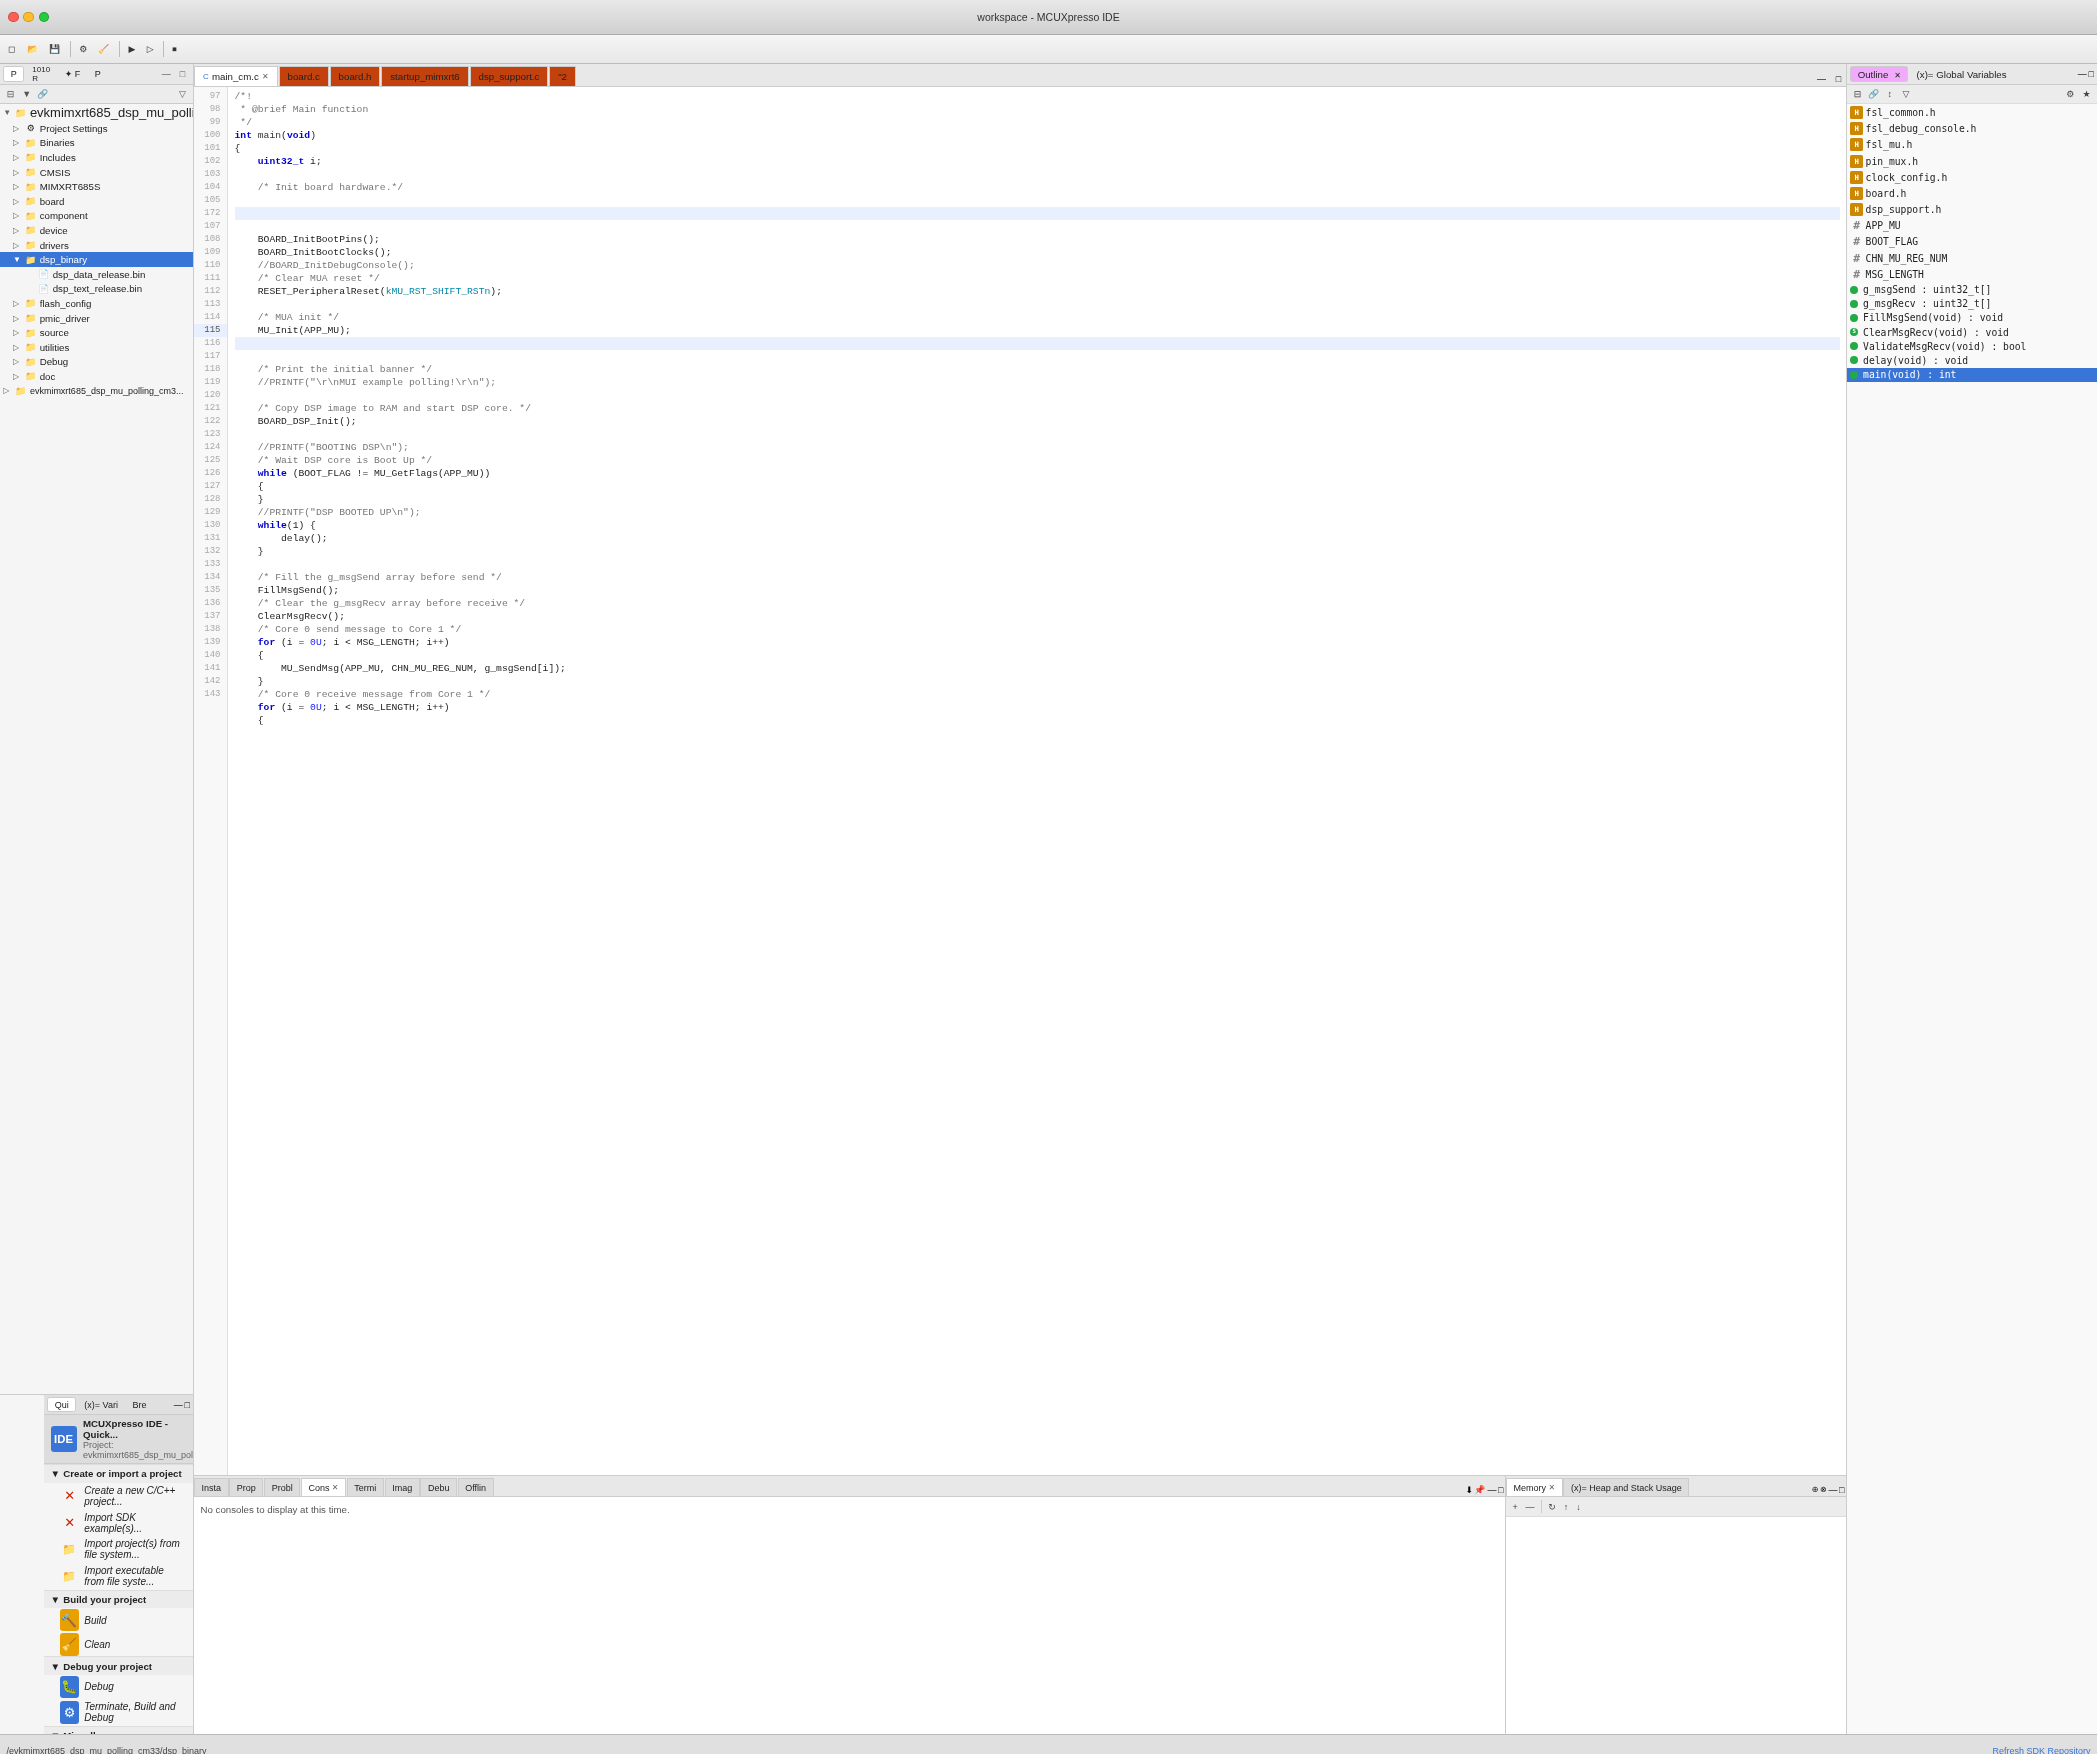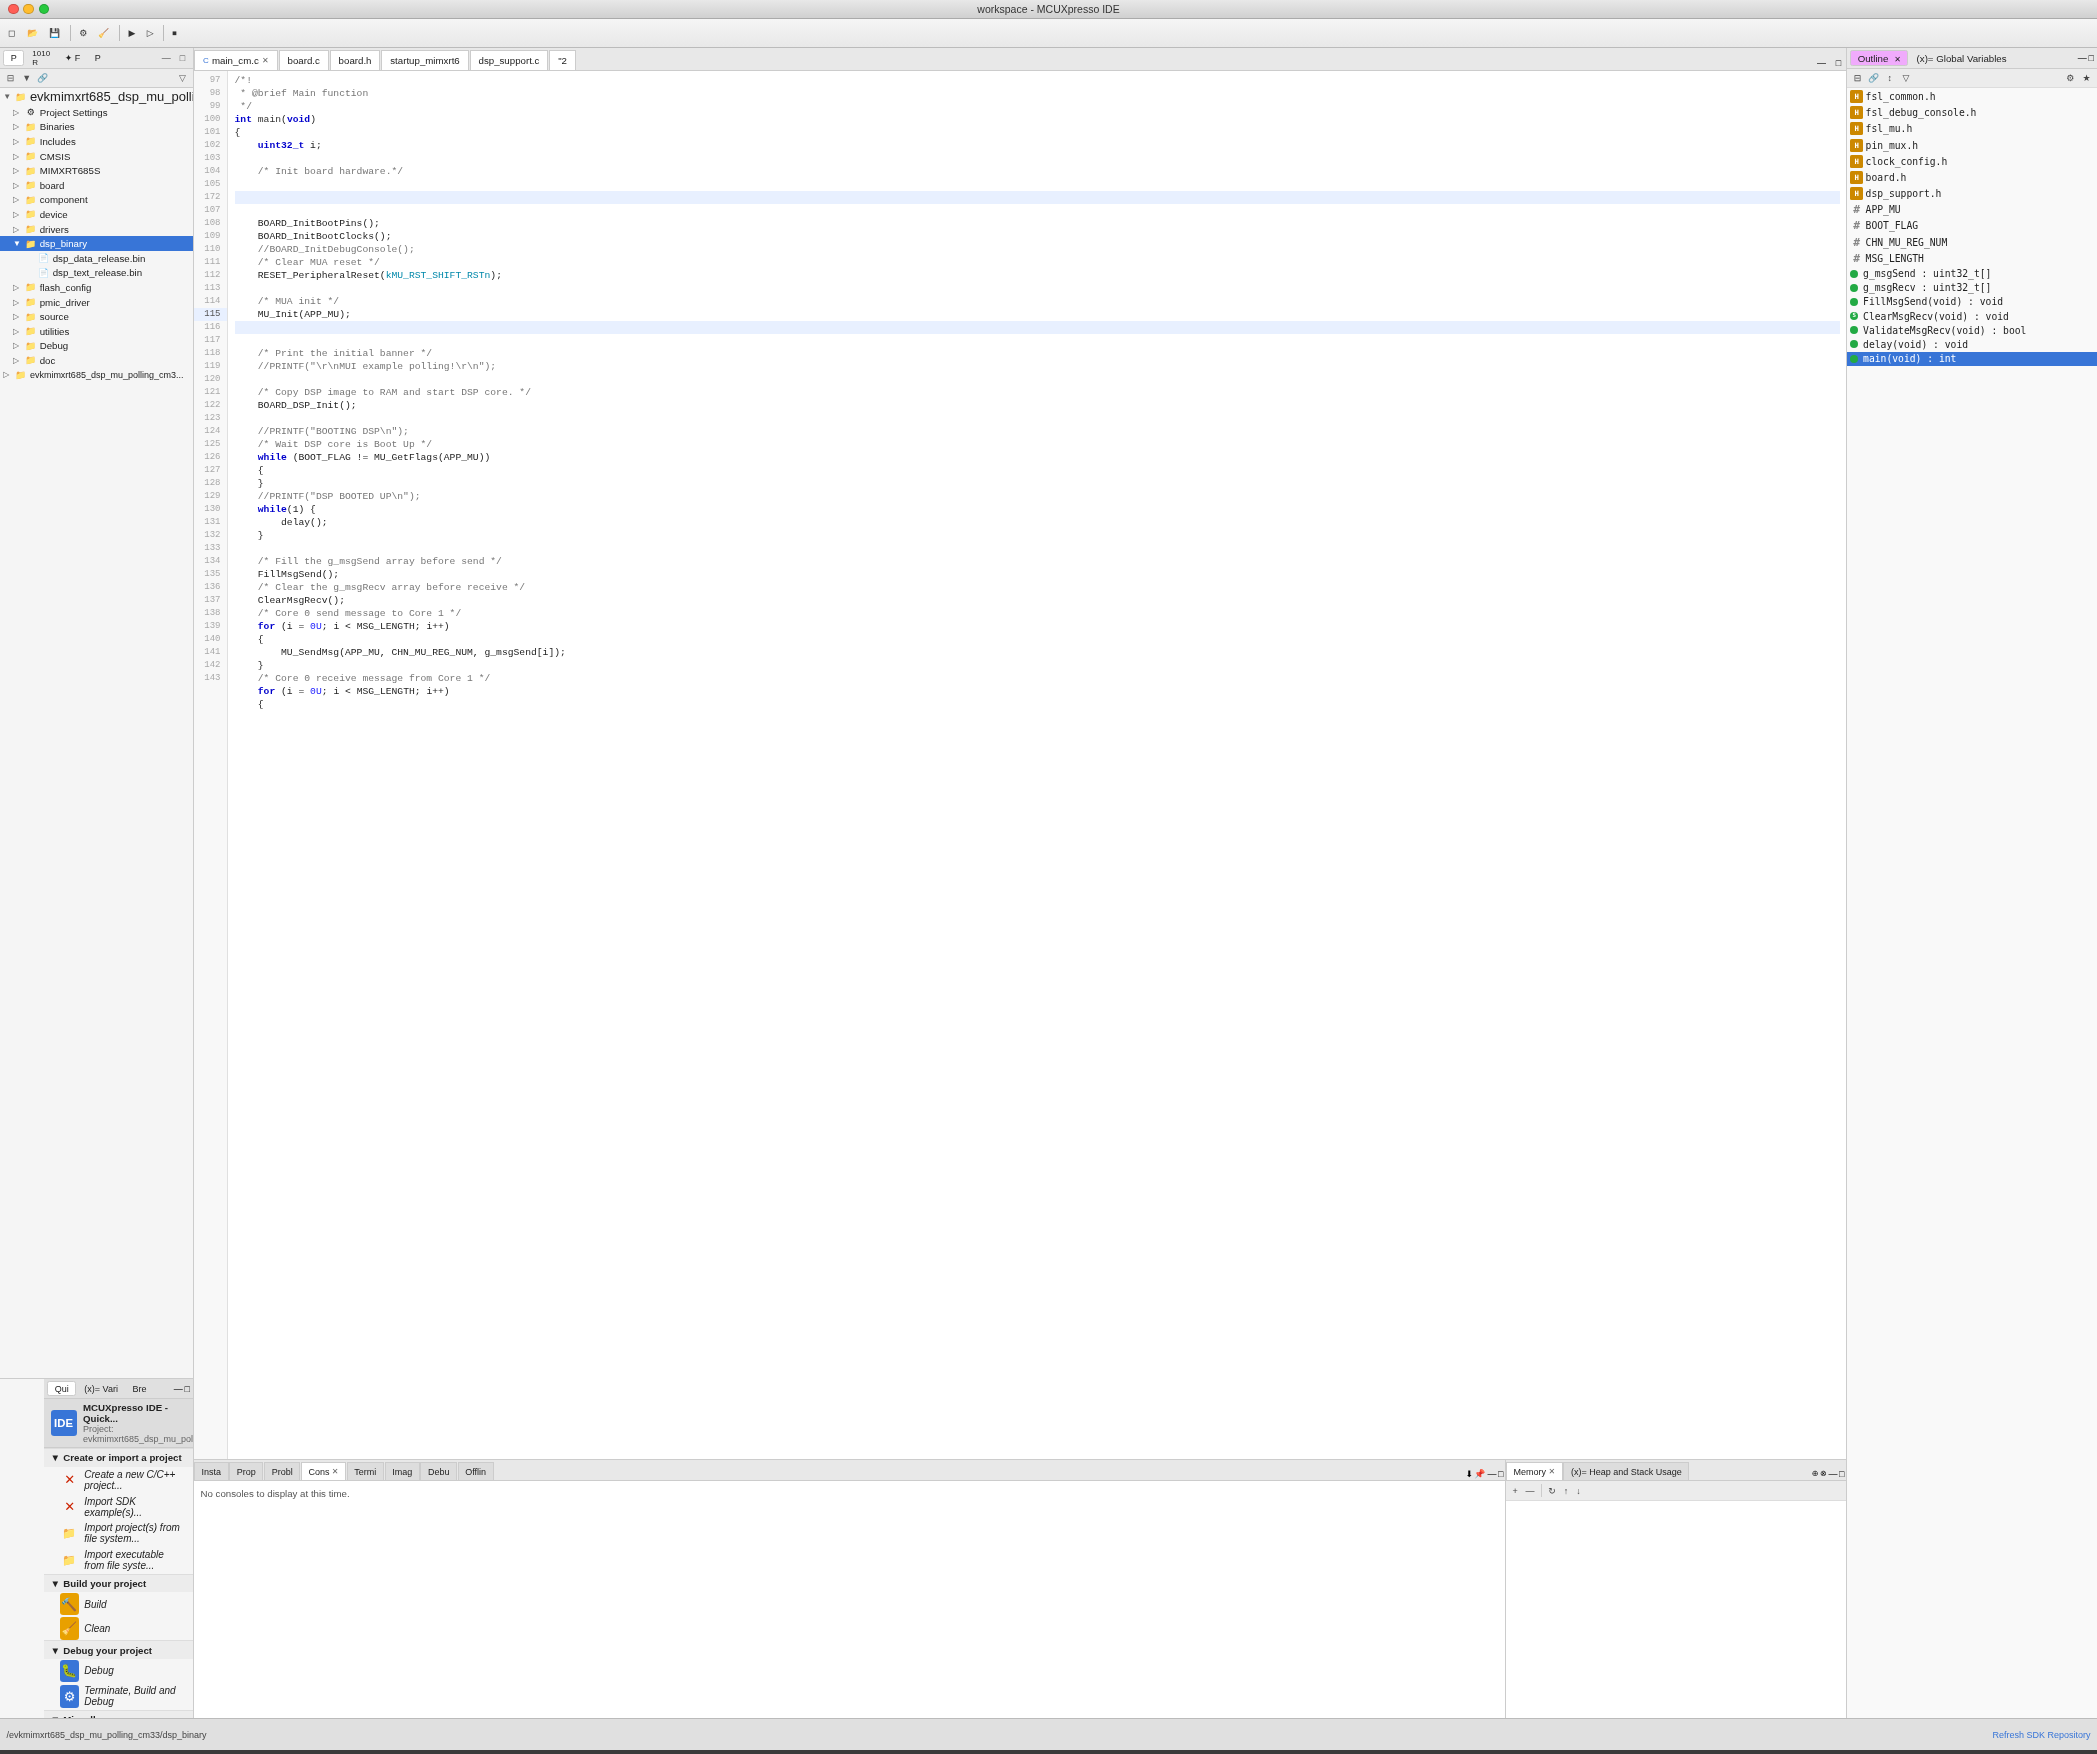--- a/index.html
+++ b/index.html
@@ -7,21 +7,21 @@
       font-family: -apple-system, BlinkMacSystemFont, 'Helvetica Neue', Arial, sans-serif;
       font-size: 9.7px;
       background: #3a3a3a;
       color: #222;
       height: 100vh;
       overflow: hidden;
     }
     
     .titlebar {
       background: linear-gradient(to bottom, #e8e8e8, #d0d0d0);
-      height: 19px;
+      height: 35px;
       display: flex;
       align-items: center;
       justify-content: center;
       position: relative;
       border-bottom: 0.8px solid #aaa;
     }
     .titlebar-buttons {
       position: absolute;
       left: 8px;
       display: flex;
@@ -179,21 +179,21 @@
       overflow-x: auto;
     }
     .editor-tab {
       display: flex;
       align-items: center;
       padding: 2.4px 8px;
       font-size: 9.7px;
       cursor: pointer;
       border: 0.8px solid #ccc;
       border-bottom: none;
-      background: #ffffff;
+      background: #c2410c;
       margin-right: 0.8px;
       white-space: nowrap;
       height: 19.4px;
       gap: 3.2px;
     }
     .editor-tab.active { background: #fff; }
     .editor-tab .close-btn { font-size: 8px; color: #666; cursor: pointer; }
 
     .editor-area {
       flex: 1;

